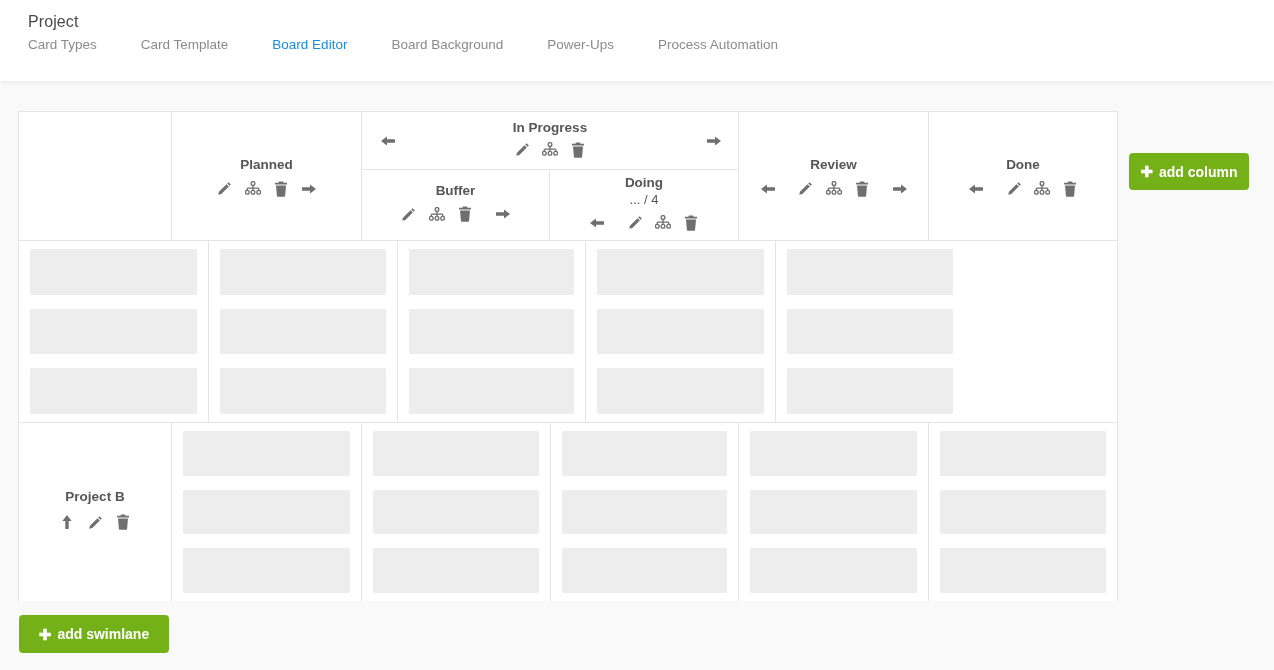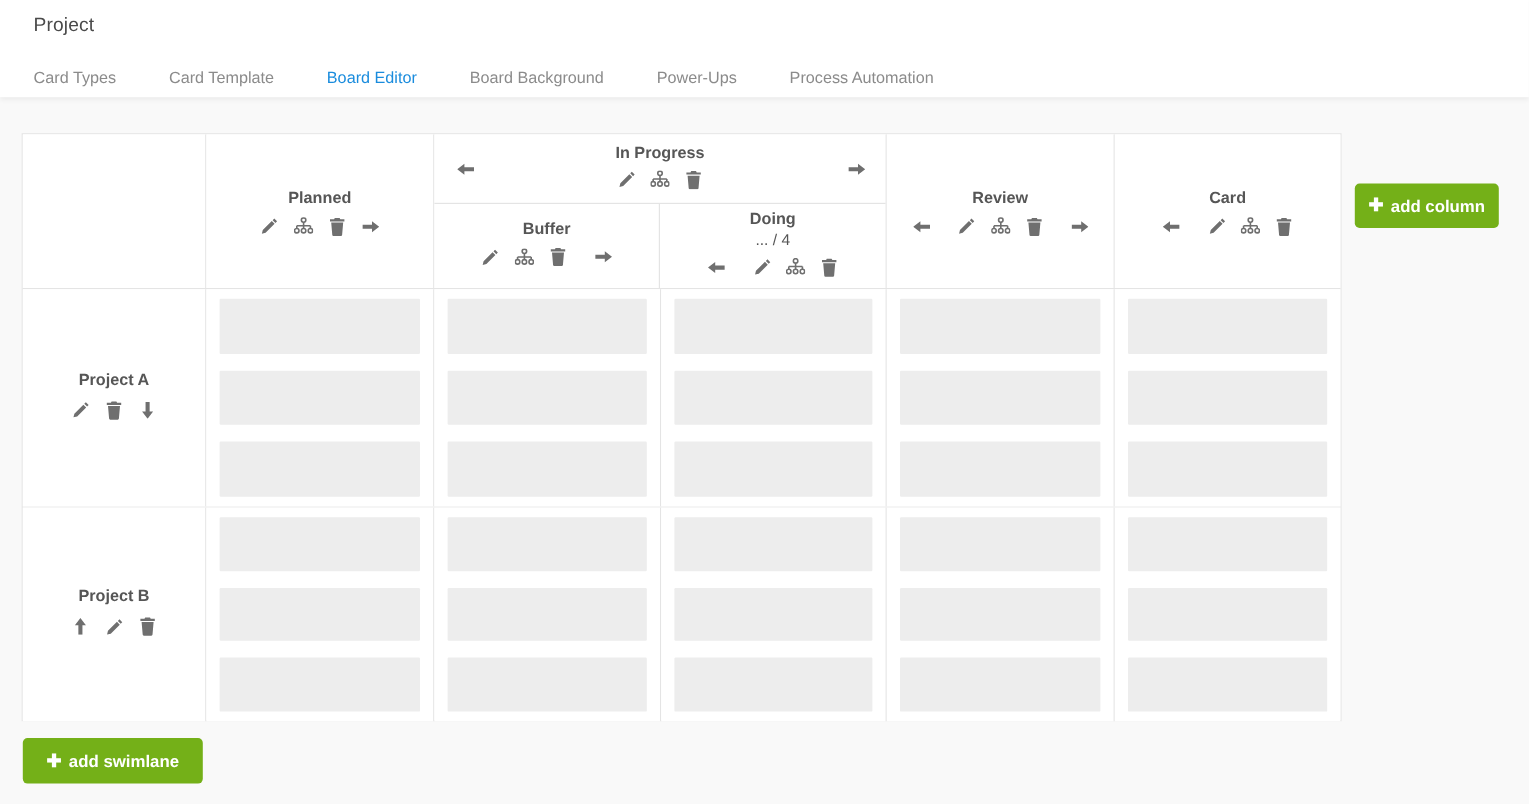--- a/index.html
+++ b/index.html
@@ -18,21 +18,21 @@
     background: #ffffff;
     box-shadow: 0 2px 4px rgba(0,0,0,0.055);
     z-index: 5;
   }
   #page-title {
     position: absolute; left: 28px; top: 13px;
     font-size: 16px; color: #4a4a4a; font-weight: 400;
     letter-spacing: .1px;
   }
   #tab-bar {
-    position: absolute; left: 28px; top: 56px;
+    position: absolute; left: 28px; top: 36px;
     display: flex; align-items: center;
   }
   .tab {
     font-size: 13.5px; color: #8b8b8b;
     margin-right: 44px; cursor: pointer;
     white-space: nowrap; line-height: 18px;
   }
   .tab:last-child { margin-right: 16px; }
   .tab.active { color: #1a8cdd; }
 
@@ -375,21 +375,21 @@
             <svg width="14" height="12" viewBox="0 0 14 12">
                 <path fill="#6f6f6f" d="M0 4.3h8V1.4l6 4.6-6 4.6V7.7H0z"></path>
               </svg>
           </span>
         </div>
       </div>
     </div>
 
     <div class="hdr-cell" id="hdr-done">
       <div class="col-head-simple">
-        <div class="col-title">Card</div>
+        <div class="col-title">Done</div>
         <div class="icon-row">
           <span class="icon-btn" style="margin-right:10px">
             <svg width="14" height="12" viewBox="0 0 14 12">
                 <path fill="#6f6f6f" d="M14 4.3H6V1.4L0 6l6 4.6V7.7h8z"></path>
               </svg>
           </span>
           <span class="icon-btn">
             <svg width="15" height="15" viewBox="0 0 16 16">
                 <path fill="#6f6f6f" d="M12.3 1.2 14.8 3.7 13.4 5.1 10.9 2.6z M10.1 3.4 12.6 5.9 4.6 13.9 1.3 14.7 2.1 11.4z"></path>
               </svg>
@@ -409,41 +409,20 @@
               <path fill="#6f6f6f" d="M2 4.4h10l-.9 10.4a1 1 0 0 1-1 .9H3.9a1 1 0 0 1-1-.9z"></path>
             </svg>
           </span>
         </div>
       </div>
     </div>
 
   </div>
 
   <div class="board-row lane-row" id="lane-a">
-    <div class="lane-label-cell">
-      <div class="lane-title">Project A</div>
-      <div class="icon-row">
-        <span class="icon-btn">
-          <svg width="15" height="15" viewBox="0 0 16 16">
-              <path fill="#6f6f6f" d="M12.3 1.2 14.8 3.7 13.4 5.1 10.9 2.6z M10.1 3.4 12.6 5.9 4.6 13.9 1.3 14.7 2.1 11.4z"></path>
-            </svg>
-        </span>
-        <span class="icon-btn">
-          <svg width="14" height="16" viewBox="0 0 14 16">
-            <path fill="#6f6f6f" d="M5 0.6h4l.6 1.1H13v1.8H1V1.7h3.4z"></path>
-            <path fill="#6f6f6f" d="M2 4.4h10l-.9 10.4a1 1 0 0 1-1 .9H3.9a1 1 0 0 1-1-.9z"></path>
-          </svg>
-        </span>
-        <span class="icon-btn">
-          <svg width="12" height="14" viewBox="0 0 12 14">
-              <path fill="#6f6f6f" d="M4.3 0h3.4v8h2.9L6 14 1.4 8h2.9z"></path>
-            </svg>
-        </span>
-      </div>
-    </div>
     <div class="lane-col w-planned">
       <div class="card-ph"></div>
       <div class="card-ph"></div>
       <div class="card-ph"></div>
     </div>
     <div class="lane-col w-buffer">
       <div class="card-ph"></div>
       <div class="card-ph"></div>
       <div class="card-ph"></div>
     </div>

